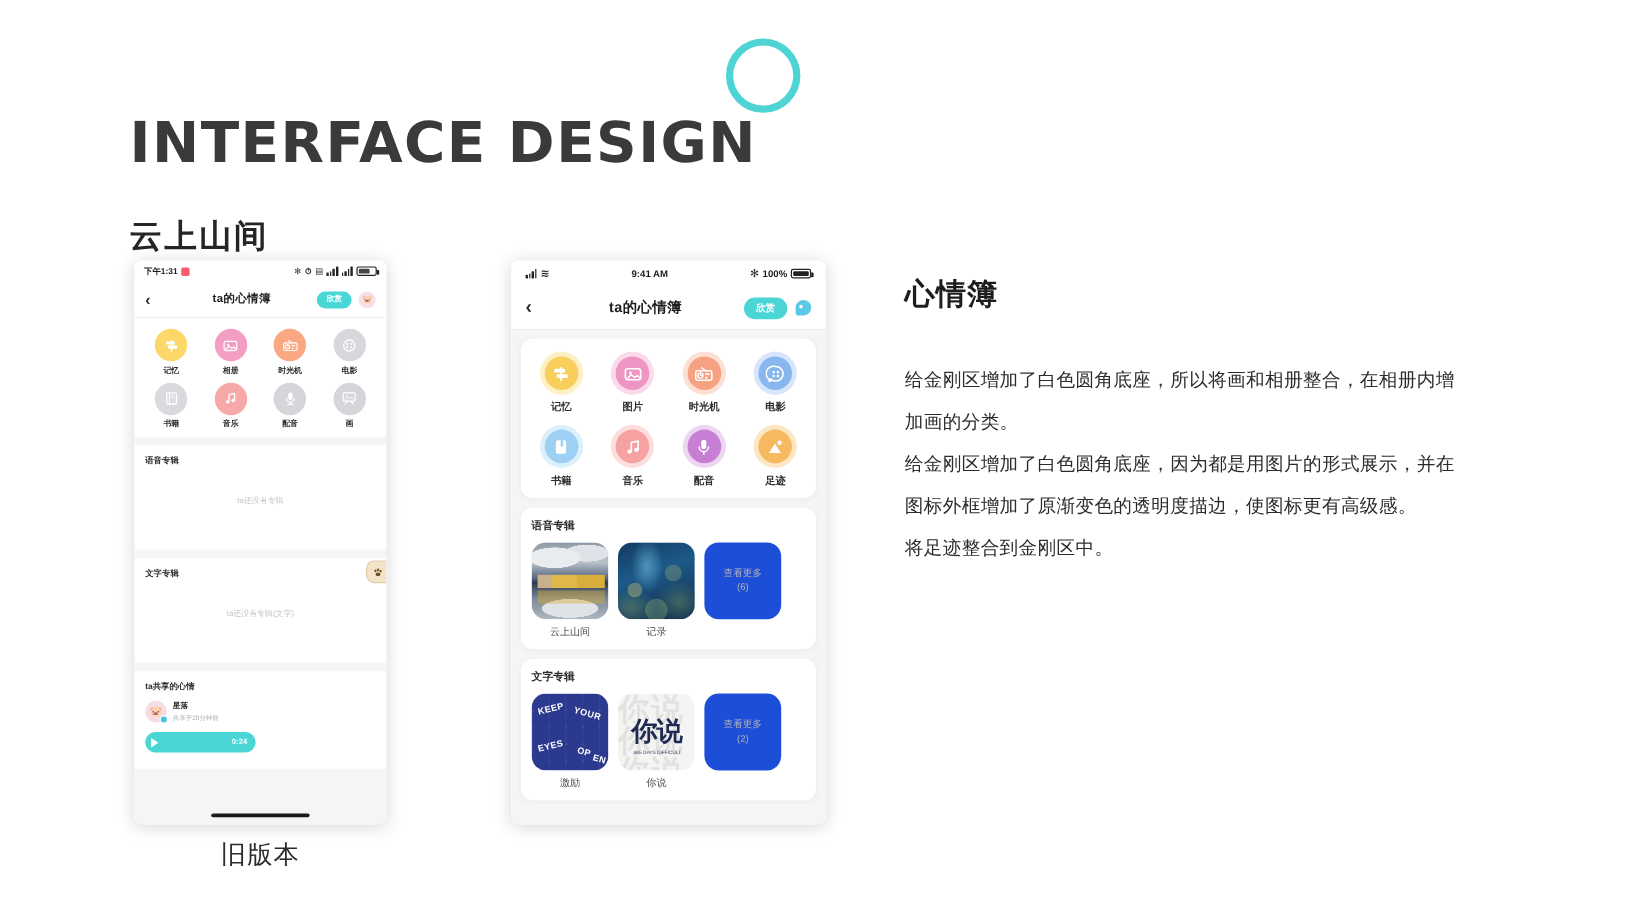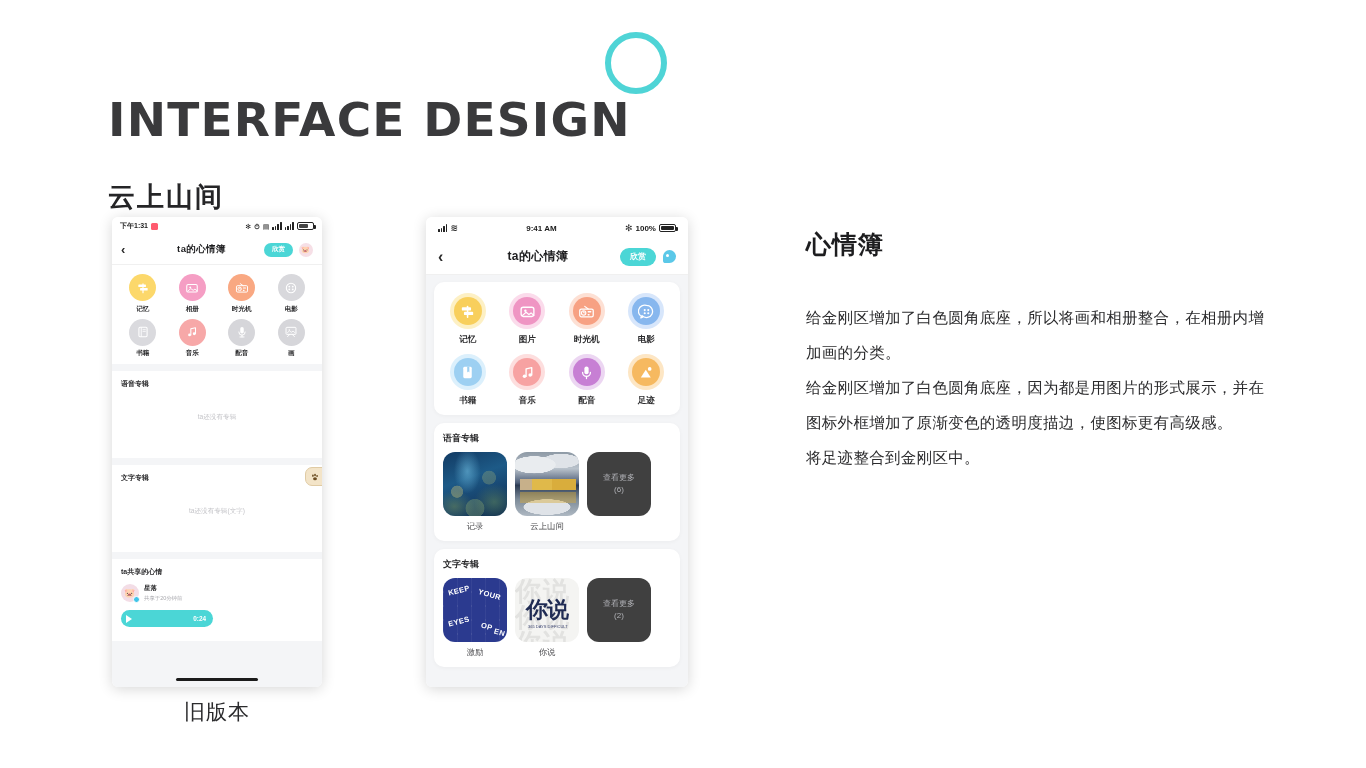--- a/index.html
+++ b/index.html
@@ -184,21 +184,21 @@
   }
   .sec-title-new { font-size: 9px; font-weight: 700; color: #2b2b2d; margin-bottom: 7px; }
   .thumbs { display: flex; gap: 8px; }
   .thumb-wrap { display: flex; flex-direction: column; align-items: center; width: 64px; }
   .thumb {
     width: 64px; height: 64px; border-radius: 12px; overflow: hidden;
     position: relative;
   }
   .thumb-lab { font-size: 8.4px; color: #4a4a4d; margin-top: 5px; }
   .more-box {
-    width: 64px; height: 64px; border-radius: 12px; background: #404040;
+    width: 64px; height: 64px; border-radius: 12px; background: #1d4ed8;
     display: flex; flex-direction: column; align-items: center; justify-content: center;
     color: #b0b1b6; font-size: 8px; line-height: 1.5; text-align: center;
   }
 
   
   .art-sea {
     width: 100%; height: 100%;
     background:
       radial-gradient(ellipse 30% 50% at 38% 30%, rgba(120,200,235,.55), transparent 70%),
       radial-gradient(ellipse 45% 40% at 80% 78%, rgba(90,130,95,.6), transparent 70%),
@@ -251,21 +251,21 @@
   .art-say .tiny {
     position: absolute; left: 13px; bottom: 13px; font-size: 4px;
     color: #3b4470; line-height: 1.25; text-align: left;
   }
   .art-say .ghost {
     position: absolute; inset: 0; opacity: .09; font-size: 26px; color: #333;
     font-weight: 700; overflow: hidden; letter-spacing: 2px; line-height: 1;
   }
 
   
-  .desc { position: absolute; left: 806px; top: 228px; width: 460px; }
+  .desc { position: absolute; left: 754px; top: 228px; width: 460px; }
   .desc-title { font-size: 25px; font-weight: 700; color: #1d1d1f; letter-spacing: 1px; }
   .desc-body { margin-top: 40px; font-size: 15.5px; color: #2b2b2d; line-height: 2.25; letter-spacing: .3px; }
   .desc-body p { margin: 0; }
 </style>
 </head>
 <body>
 
 <div id="page">
 
   <div class="hdr">
@@ -577,29 +577,29 @@
           </div>
           <div class="glab-new">足迹</div>
         </div>
       </div>
 
       <div class="sec-new">
         <div class="sec-title-new">语音专辑</div>
         <div class="thumbs">
           <div class="thumb-wrap">
             <div class="thumb">
+                <div class="art-cloud"></div>
+              </div>
+            <div class="thumb-lab">云上山间</div>
+          </div>
+          <div class="thumb-wrap">
+            <div class="thumb">
                 <div class="art-sea"></div>
               </div>
             <div class="thumb-lab">记录</div>
-          </div>
-          <div class="thumb-wrap">
-            <div class="thumb">
-                <div class="art-cloud"></div>
-              </div>
-            <div class="thumb-lab">云上山间</div>
           </div>
           <div class="thumb-wrap">
             <div class="more-box">
               <span>查看更多</span>
               <span>(6)</span>
             </div>
           </div>
         </div>
       </div>
 

